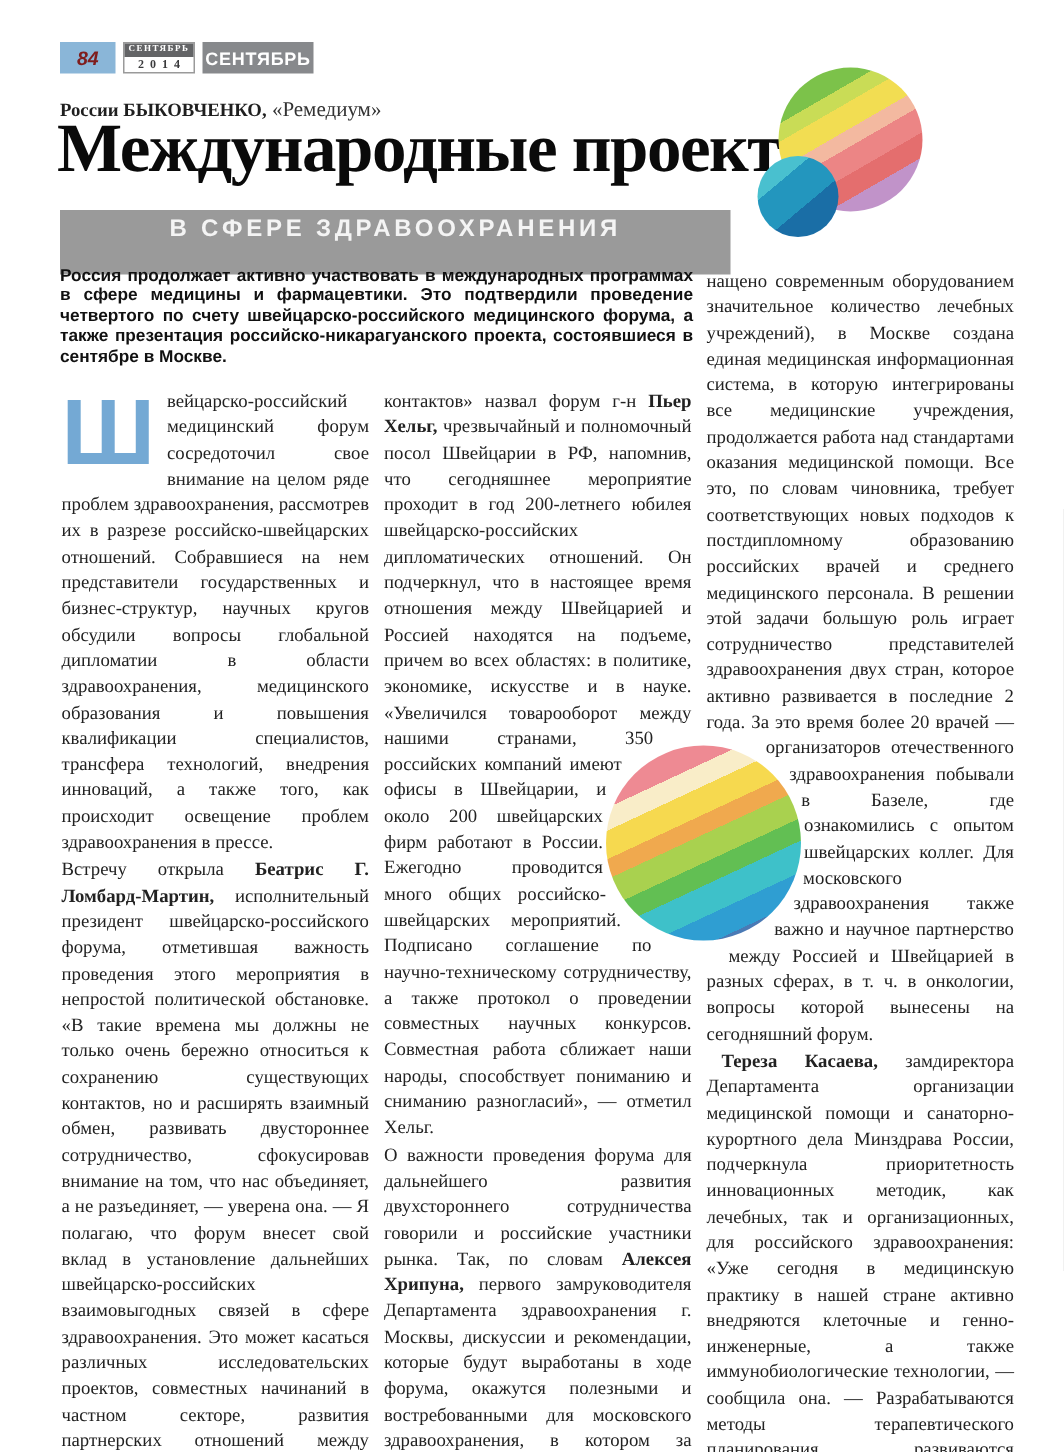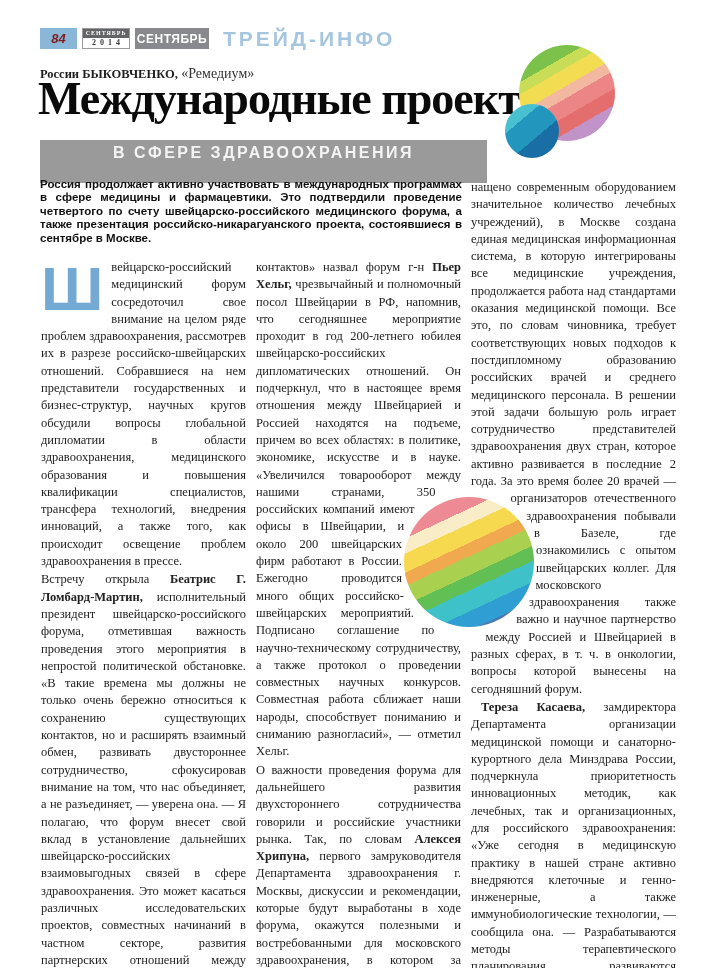--- a/index.html
+++ b/index.html
@@ -104,21 +104,20 @@
 
 <div class="page">
 
   <header class="masthead">
     <div class="pagenum">84</div>
     <div class="issue">
       <div class="issue-month">СЕНТЯБРЬ</div>
       <div class="issue-year">2014</div>
     </div>
     <div class="logo">СЕНТЯБРЬ</div>
-    <div class="section">ТРЕЙД-ИНФО</div>
   </header>
 
   <div class="byline">
     <span class="author">России БЫКОВЧЕНКО,</span><span class="source"> «Ремедиум»</span>
   </div>
 
   <h1 class="headline">Международные проекты</h1>
 
   <div class="circle big"></div>
   <div class="circle small"></div>

